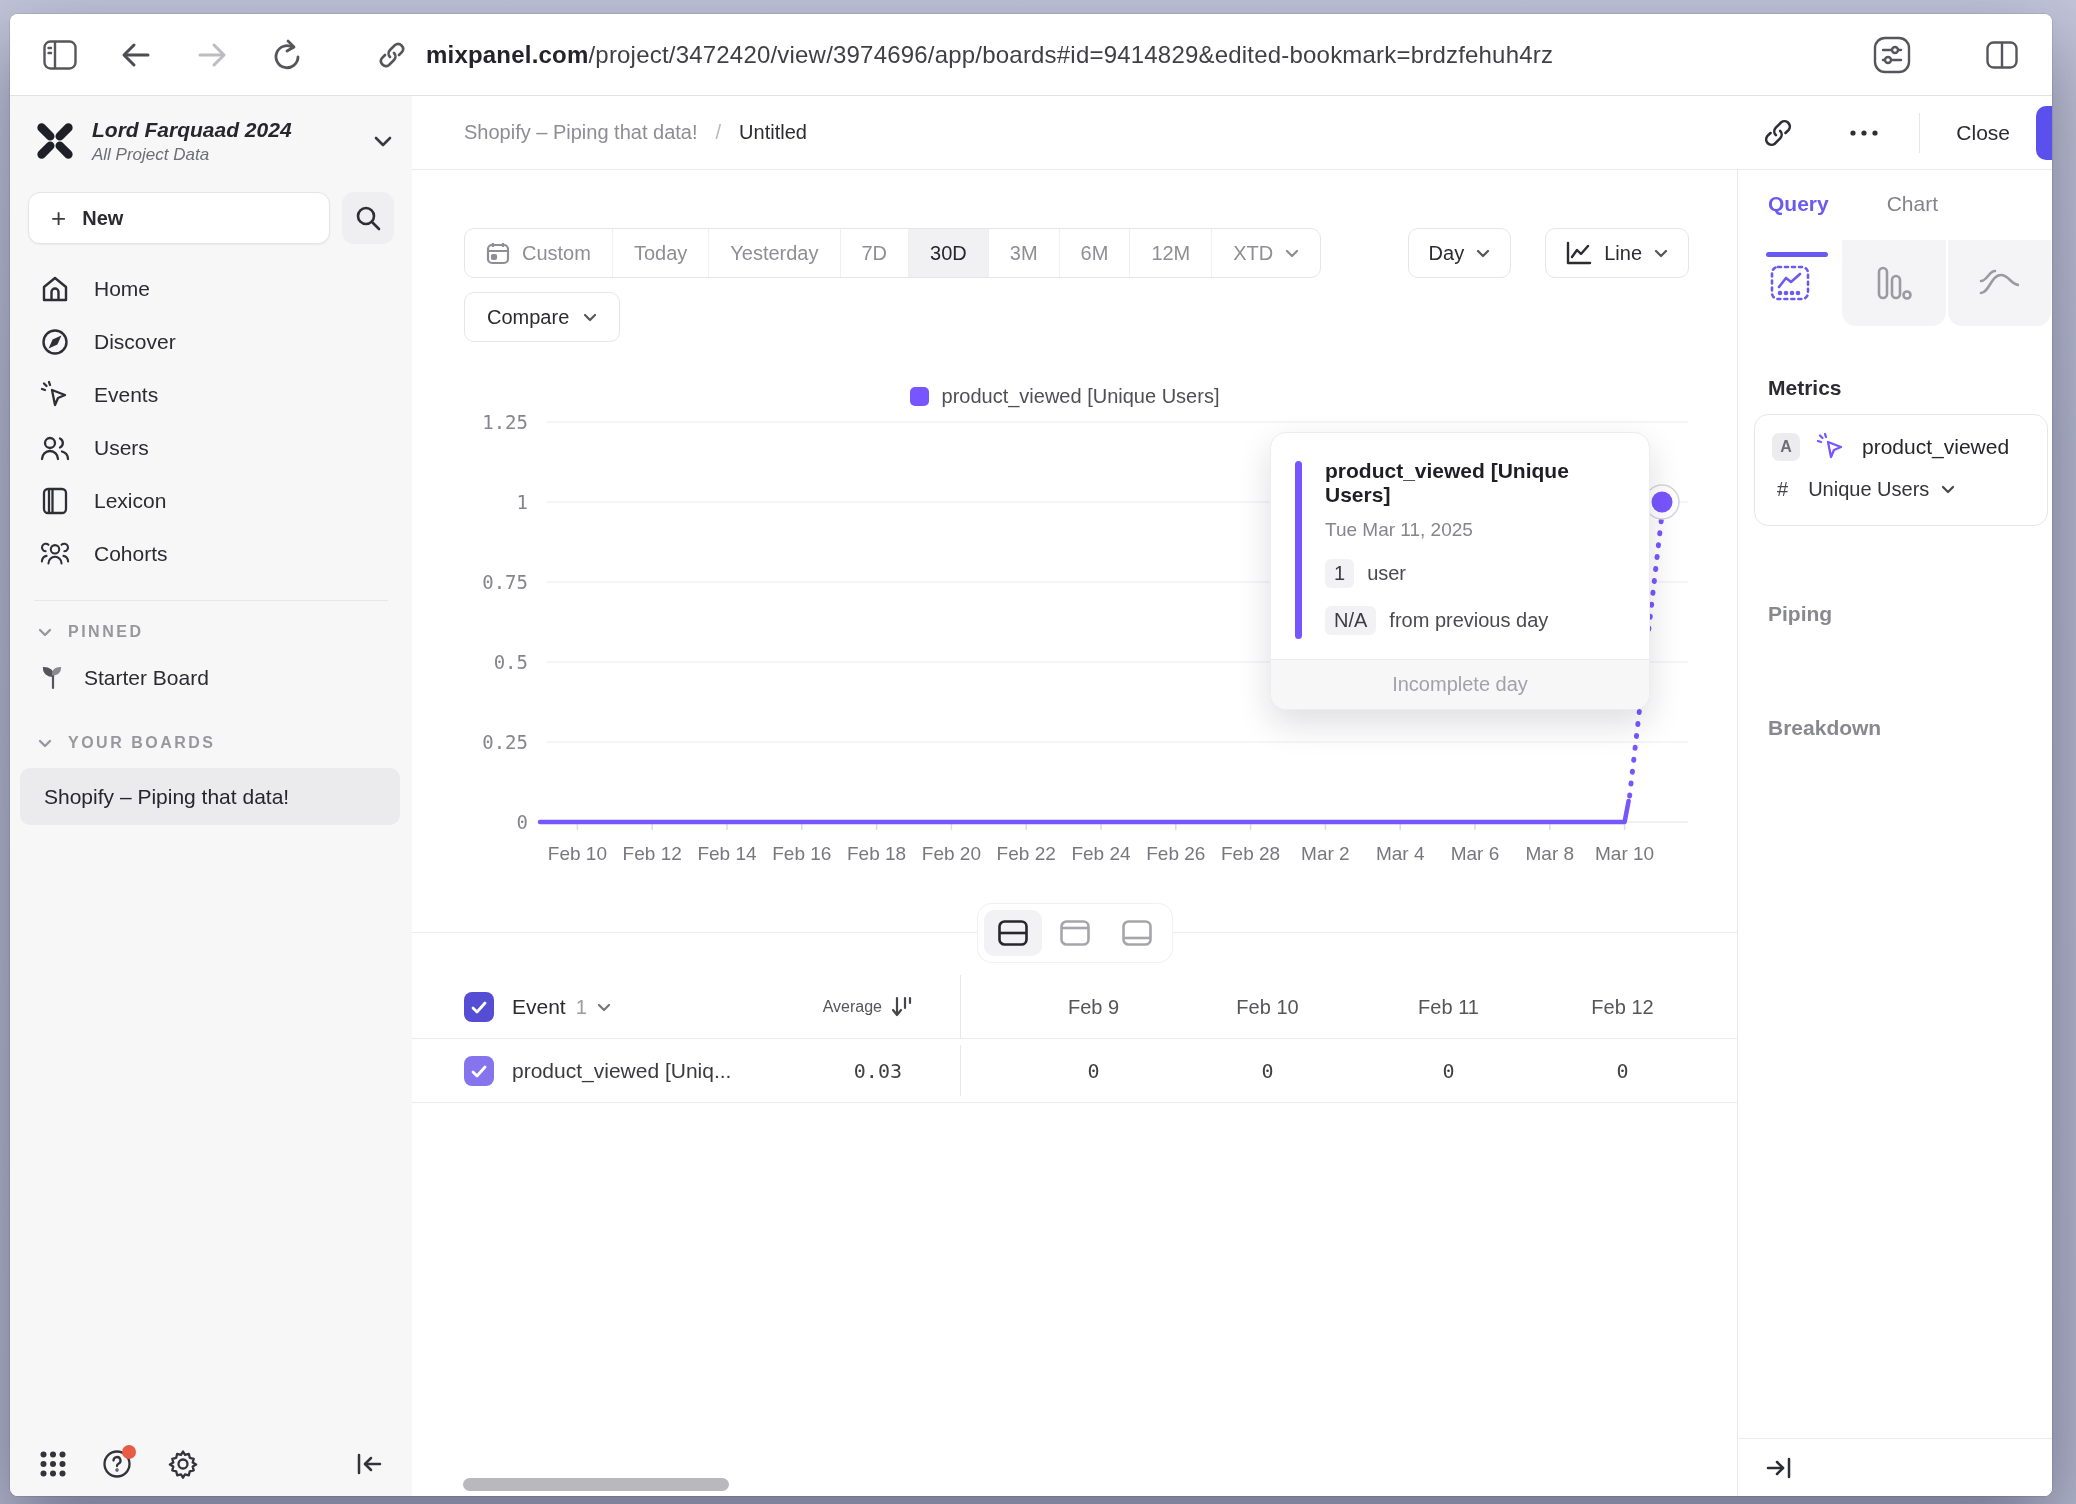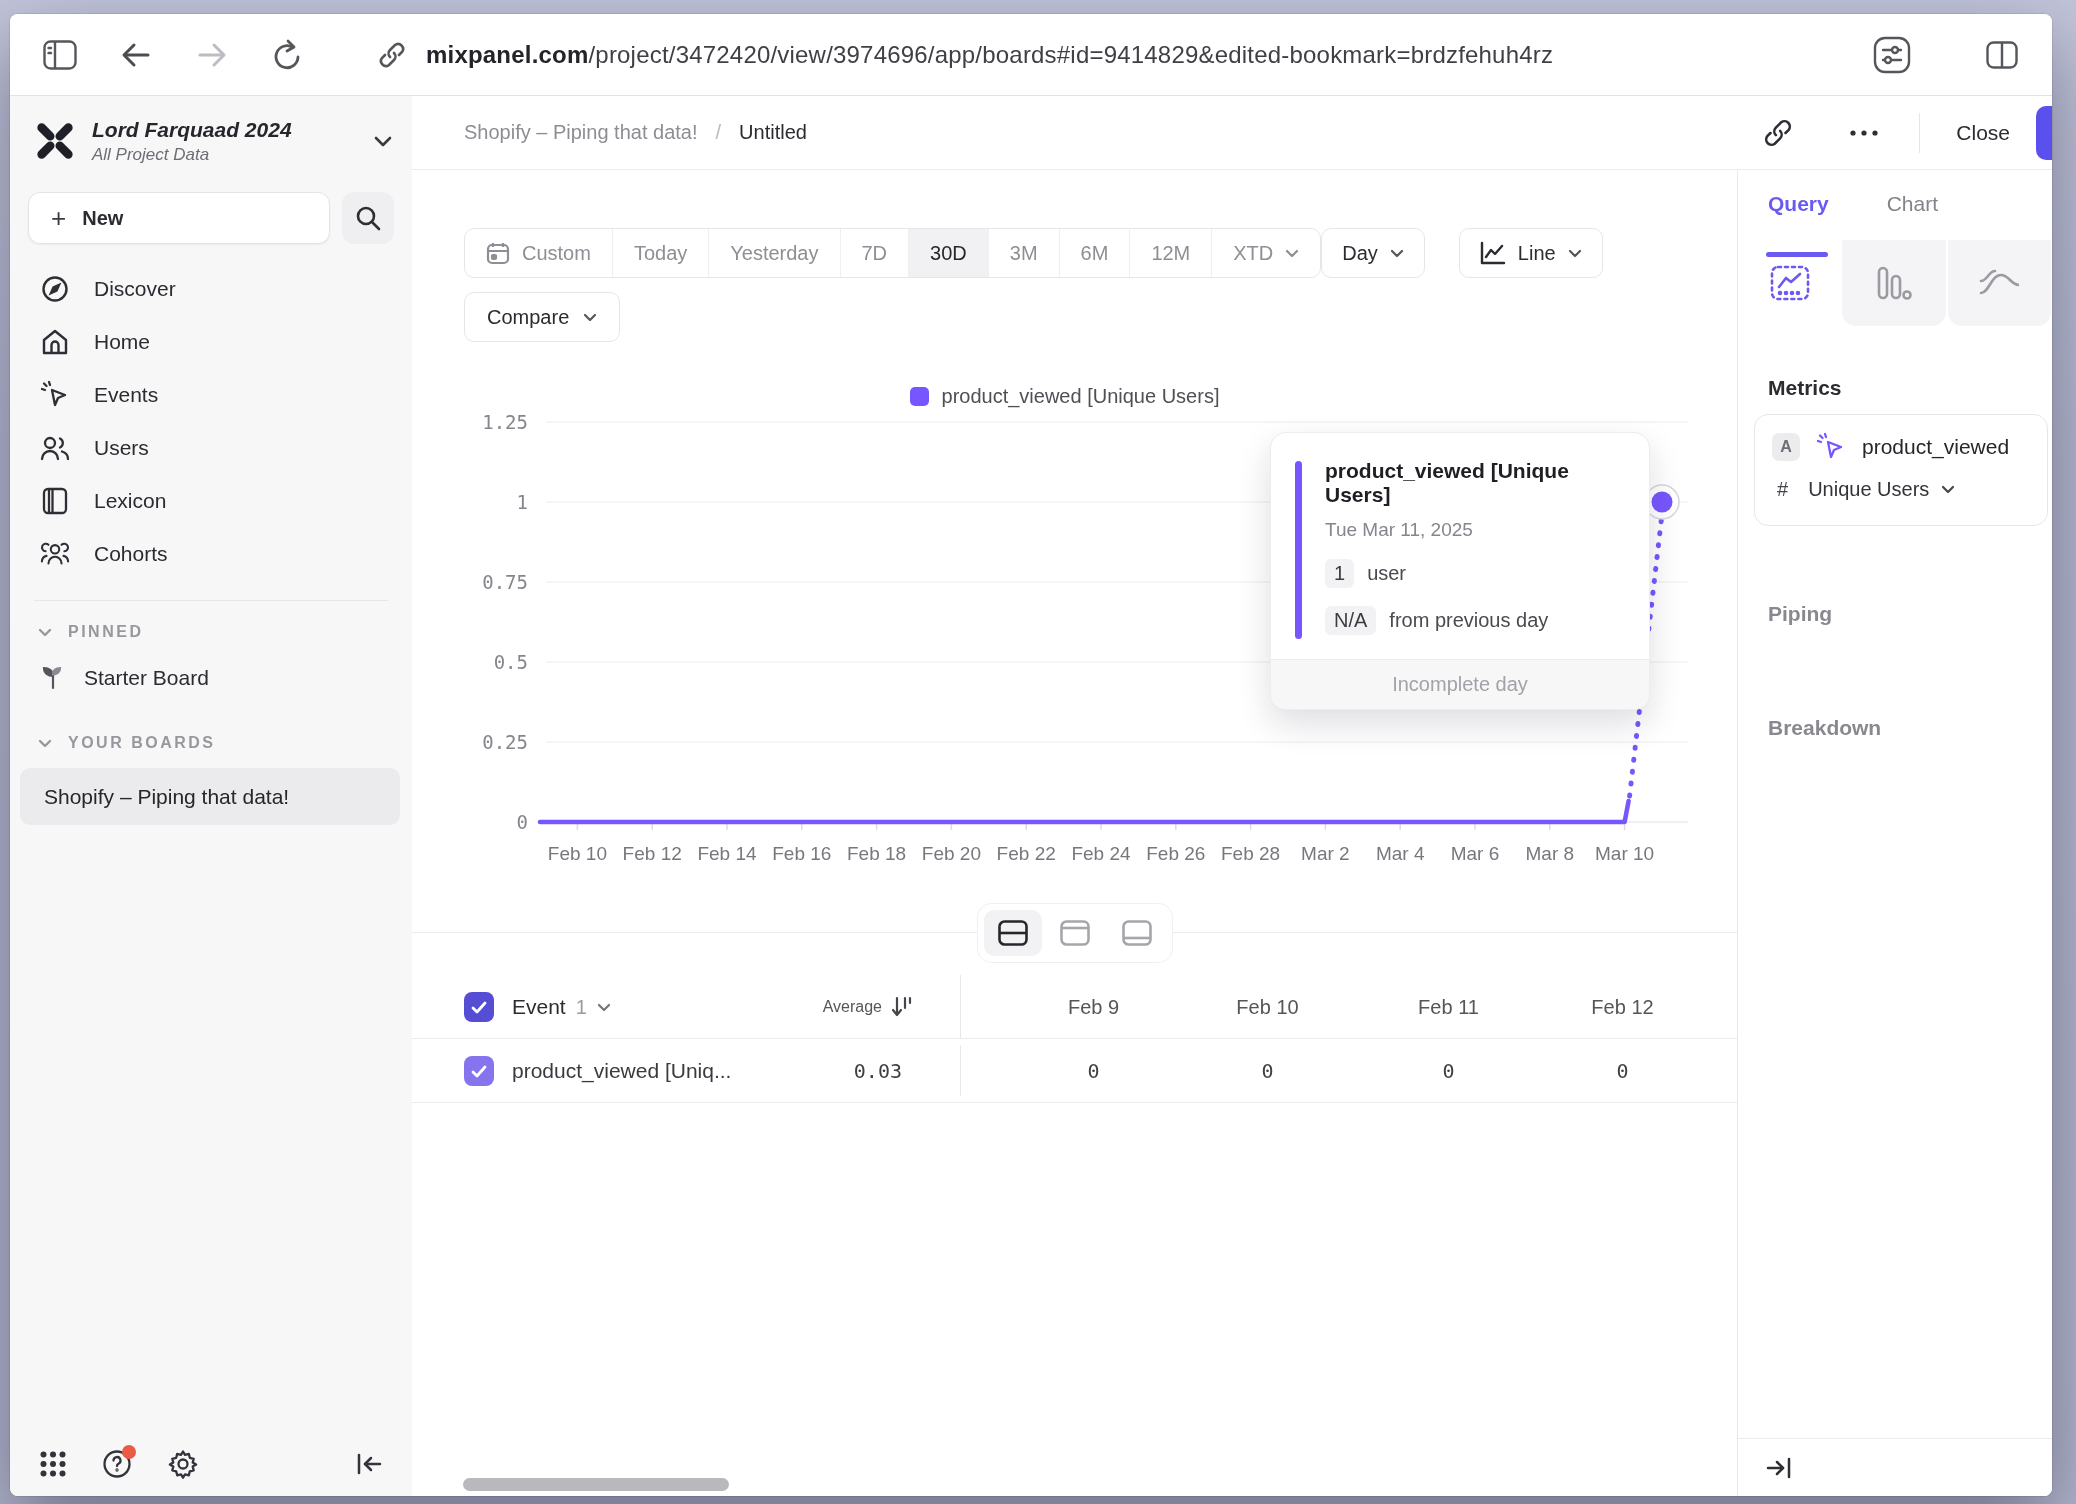--- a/index.html
+++ b/index.html
@@ -83,21 +83,21 @@
   .crumb-page { font-size:20px; color:#2b2b31; font-weight:500; cursor:pointer; }
   .bh-right { margin-left:auto; display:flex; align-items:center; }
   .hdr-vdiv { width:1px; height:40px; background:#e6e6e9; margin:0 36px 0 40px; }
   .close-label { font-size:21px; color:#2b2b31; font-weight:500; cursor:pointer; margin-right:26px; }
   .save-sliver { width:16px; height:54px; background:#5a50ee; border-radius:10px 0 0 10px; cursor:pointer; }
 
   .content-body { flex:1; min-height:0; display:flex; }
   .report { flex:1; min-width:0; position:relative; background:#fff; }
 
   
-  .range-toolbar { position:absolute; left:52px; right:39px; top:58px; display:flex; justify-content:flex-start; }
+  .range-toolbar { position:absolute; left:52px; right:48px; top:58px; display:flex; justify-content:space-between; }
   .seg-group { display:flex; border:1px solid #e6e6e9; border-radius:10px; background:#fff; overflow:hidden; height:50px; }
   .seg { display:flex; align-items:center; gap:12px; padding:0 21px; font-size:20px; color:#8e8e95; border-left:1px solid #efeff1; cursor:pointer; white-space:nowrap; }
   .seg:first-child { border-left:none; }
   .seg.active { background:#f1f1f3; color:#26262c; font-weight:500; }
   .tb-right { display:flex; gap:34px; }
   .tb-btn { height:50px; border:1px solid #e6e6e9; border-radius:10px; background:#fff; display:flex; align-items:center; gap:12px; padding:0 20px; font-size:20px; font-weight:500; color:#2b2b31; cursor:pointer; }
   .compare-btn { position:absolute; left:52px; top:122px; height:50px; border:1px solid #e6e6e9; border-radius:10px; background:#fff; display:flex; align-items:center; gap:14px; padding:0 22px; font-size:20px; font-weight:500; color:#2b2b31; cursor:pointer; }
 
   
   .legend { position:absolute; top:215px; left:0; right:20px; display:flex; justify-content:center; align-items:center; gap:13px; }
@@ -260,35 +260,35 @@
           <svg width="26" height="26" viewBox="0 0 26 26" fill="none" stroke="#2e2e35" stroke-width="2.6" stroke-linecap="round">
             <circle cx="11" cy="11" r="8"></circle>
               <line x1="17" y1="17" x2="24" y2="24"></line>
           </svg>
         </div>
       </div>
 
       <div class="nav">
         <div class="nav-item">
           <span class="nicon">
+              <svg width="28" height="28" viewBox="0 0 28 28" fill="none" stroke="#2e2e35" stroke-width="2.4" stroke-linejoin="round">
+                <path d="M3 12 L14 3 L25 12 V25 H3 Z"></path>
+                <path d="M10.5 25 V17 a3.5 3.5 0 0 1 7 0 V25"></path>
+              </svg>
+            </span>
+          <span class="nav-label">Home</span>
+        </div>
+        <div class="nav-item">
+          <span class="nicon">
               <svg width="28" height="28" viewBox="0 0 28 28" fill="none" stroke="#2e2e35" stroke-width="2.4">
                 <circle cx="14" cy="14" r="11.5"></circle>
                 <path d="M18 10 L15.5 15.5 L10 18 L12.5 12.5 Z" fill="#2e2e35"></path>
               </svg>
             </span>
           <span class="nav-label">Discover</span>
-        </div>
-        <div class="nav-item">
-          <span class="nicon">
-              <svg width="28" height="28" viewBox="0 0 28 28" fill="none" stroke="#2e2e35" stroke-width="2.4" stroke-linejoin="round">
-                <path d="M3 12 L14 3 L25 12 V25 H3 Z"></path>
-                <path d="M10.5 25 V17 a3.5 3.5 0 0 1 7 0 V25"></path>
-              </svg>
-            </span>
-          <span class="nav-label">Home</span>
         </div>
         <div class="nav-item">
           <span class="nicon">
               <svg width="30" height="30" viewBox="0 0 30 30" fill="none" stroke="#2e2e35" stroke-width="2.3" stroke-linecap="round" stroke-linejoin="round">
                 <path d="M12 10 L25 15 L18 18 L15 25 Z"></path>
                 <line x1="9" y1="2" x2="10" y2="5"></line>
                 <line x1="2" y1="9" x2="5" y2="10"></line>
                 <line x1="4" y1="3.5" x2="6.5" y2="6"></line>
               </svg>
             </span>

